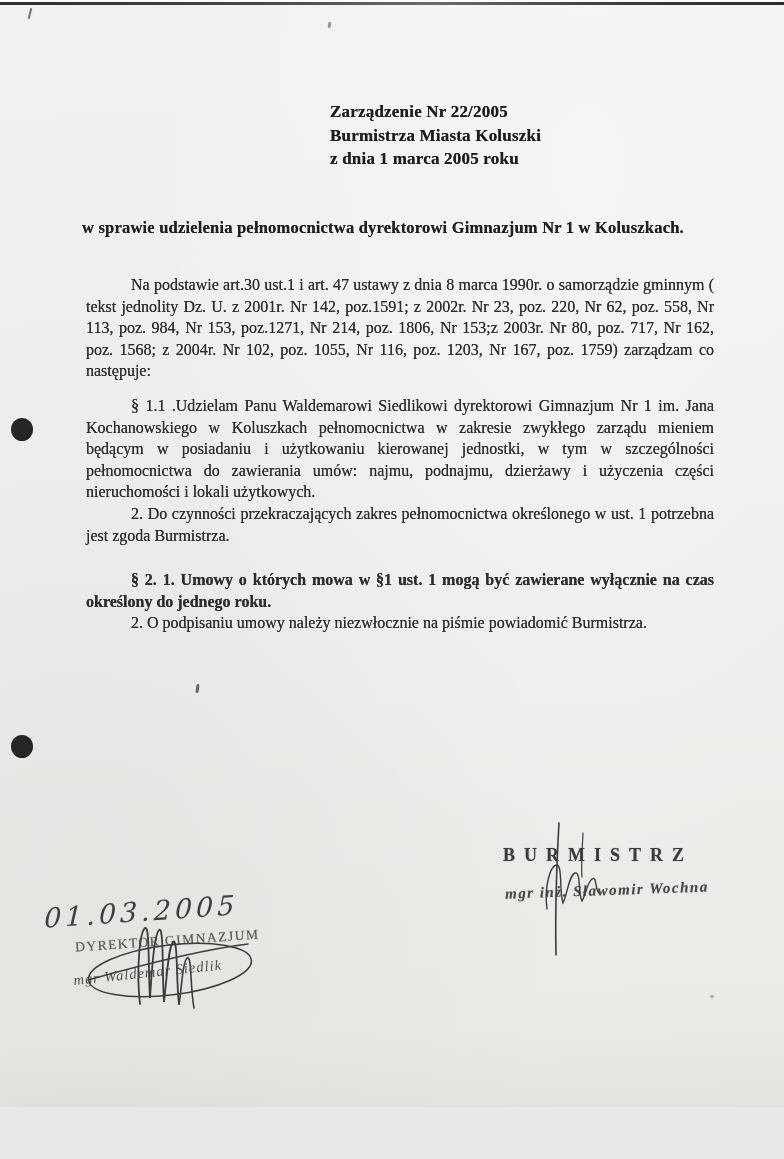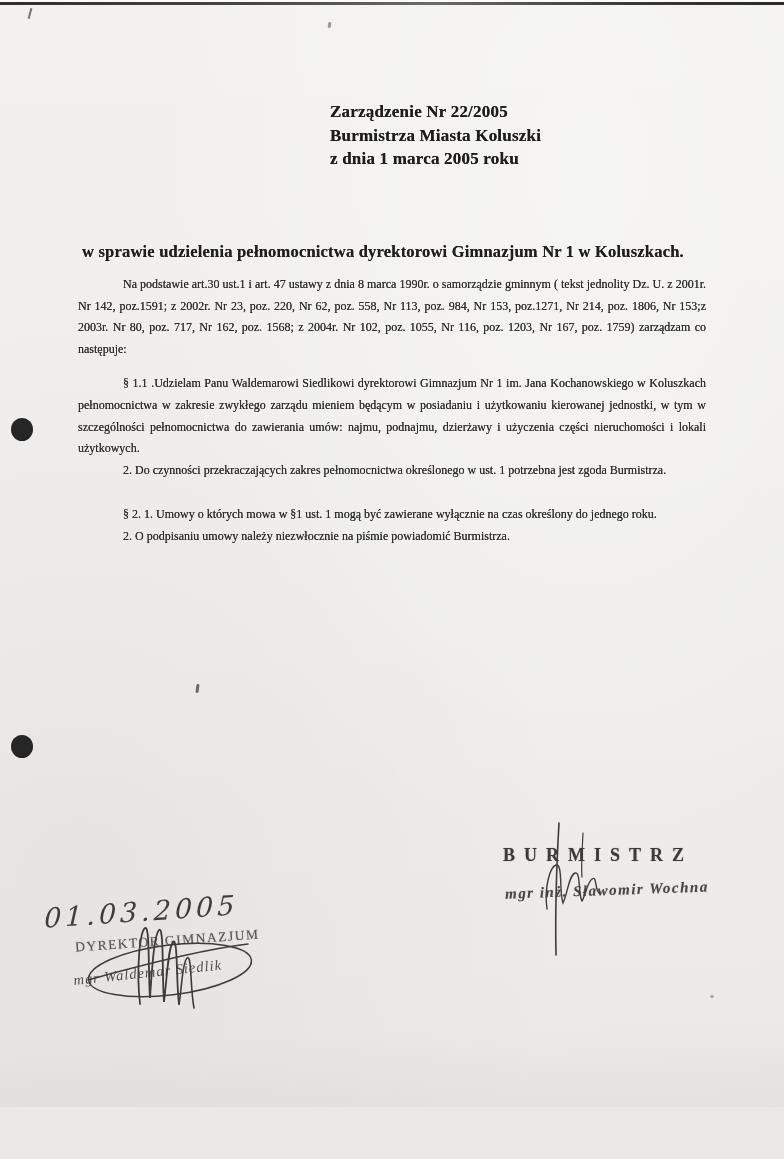--- a/index.html
+++ b/index.html
@@ -36,29 +36,29 @@
 
   
   .ink{text-shadow:0 0 .5px rgba(35,35,35,.85);}
   .title-block{
     position:absolute;left:330px;top:100px;
     font-weight:bold;font-size:17px;line-height:23.5px;color:#1d1d1d;
     letter-spacing:.2px;
   }
   .subject{
     position:absolute;left:82px;top:218px;width:640px;
-    font-weight:bold;font-size:16.5px;color:#1f1f1f;letter-spacing:.2px;margin-top:24px;
+    font-weight:bold;font-size:16.5px;color:#1f1f1f;letter-spacing:.2px;
   }
   .body{
-    position:absolute;left:78px;top:274px;width:628px;
-    font-size:12px;line-height:21.6px;text-align:justify;color:#2d2d2d;
+    position:absolute;left:86px;top:274px;width:628px;
+    font-size:16px;line-height:21.6px;text-align:justify;color:#2d2d2d;
   }
   .body p{margin:0;text-indent:45px;}
   .gap-1{margin-top:13px !important;}
-  .gap-2{margin-top:23px !important;}
+  .gap-2{margin-top:23px !important;font-weight:bold;}
 
   
   .sig-right{position:absolute;left:503px;top:845px;width:210px;}
   .stamp-burmistrz{
     font-weight:bold;font-size:18px;letter-spacing:9px;color:#3b3b3b;
     text-shadow:0 0 1px rgba(60,60,60,.5);white-space:nowrap;
   }
   .stamp-wochna{
     margin-top:16px;margin-left:2px;
     font-style:italic;font-weight:bold;font-size:15px;letter-spacing:1.5px;

